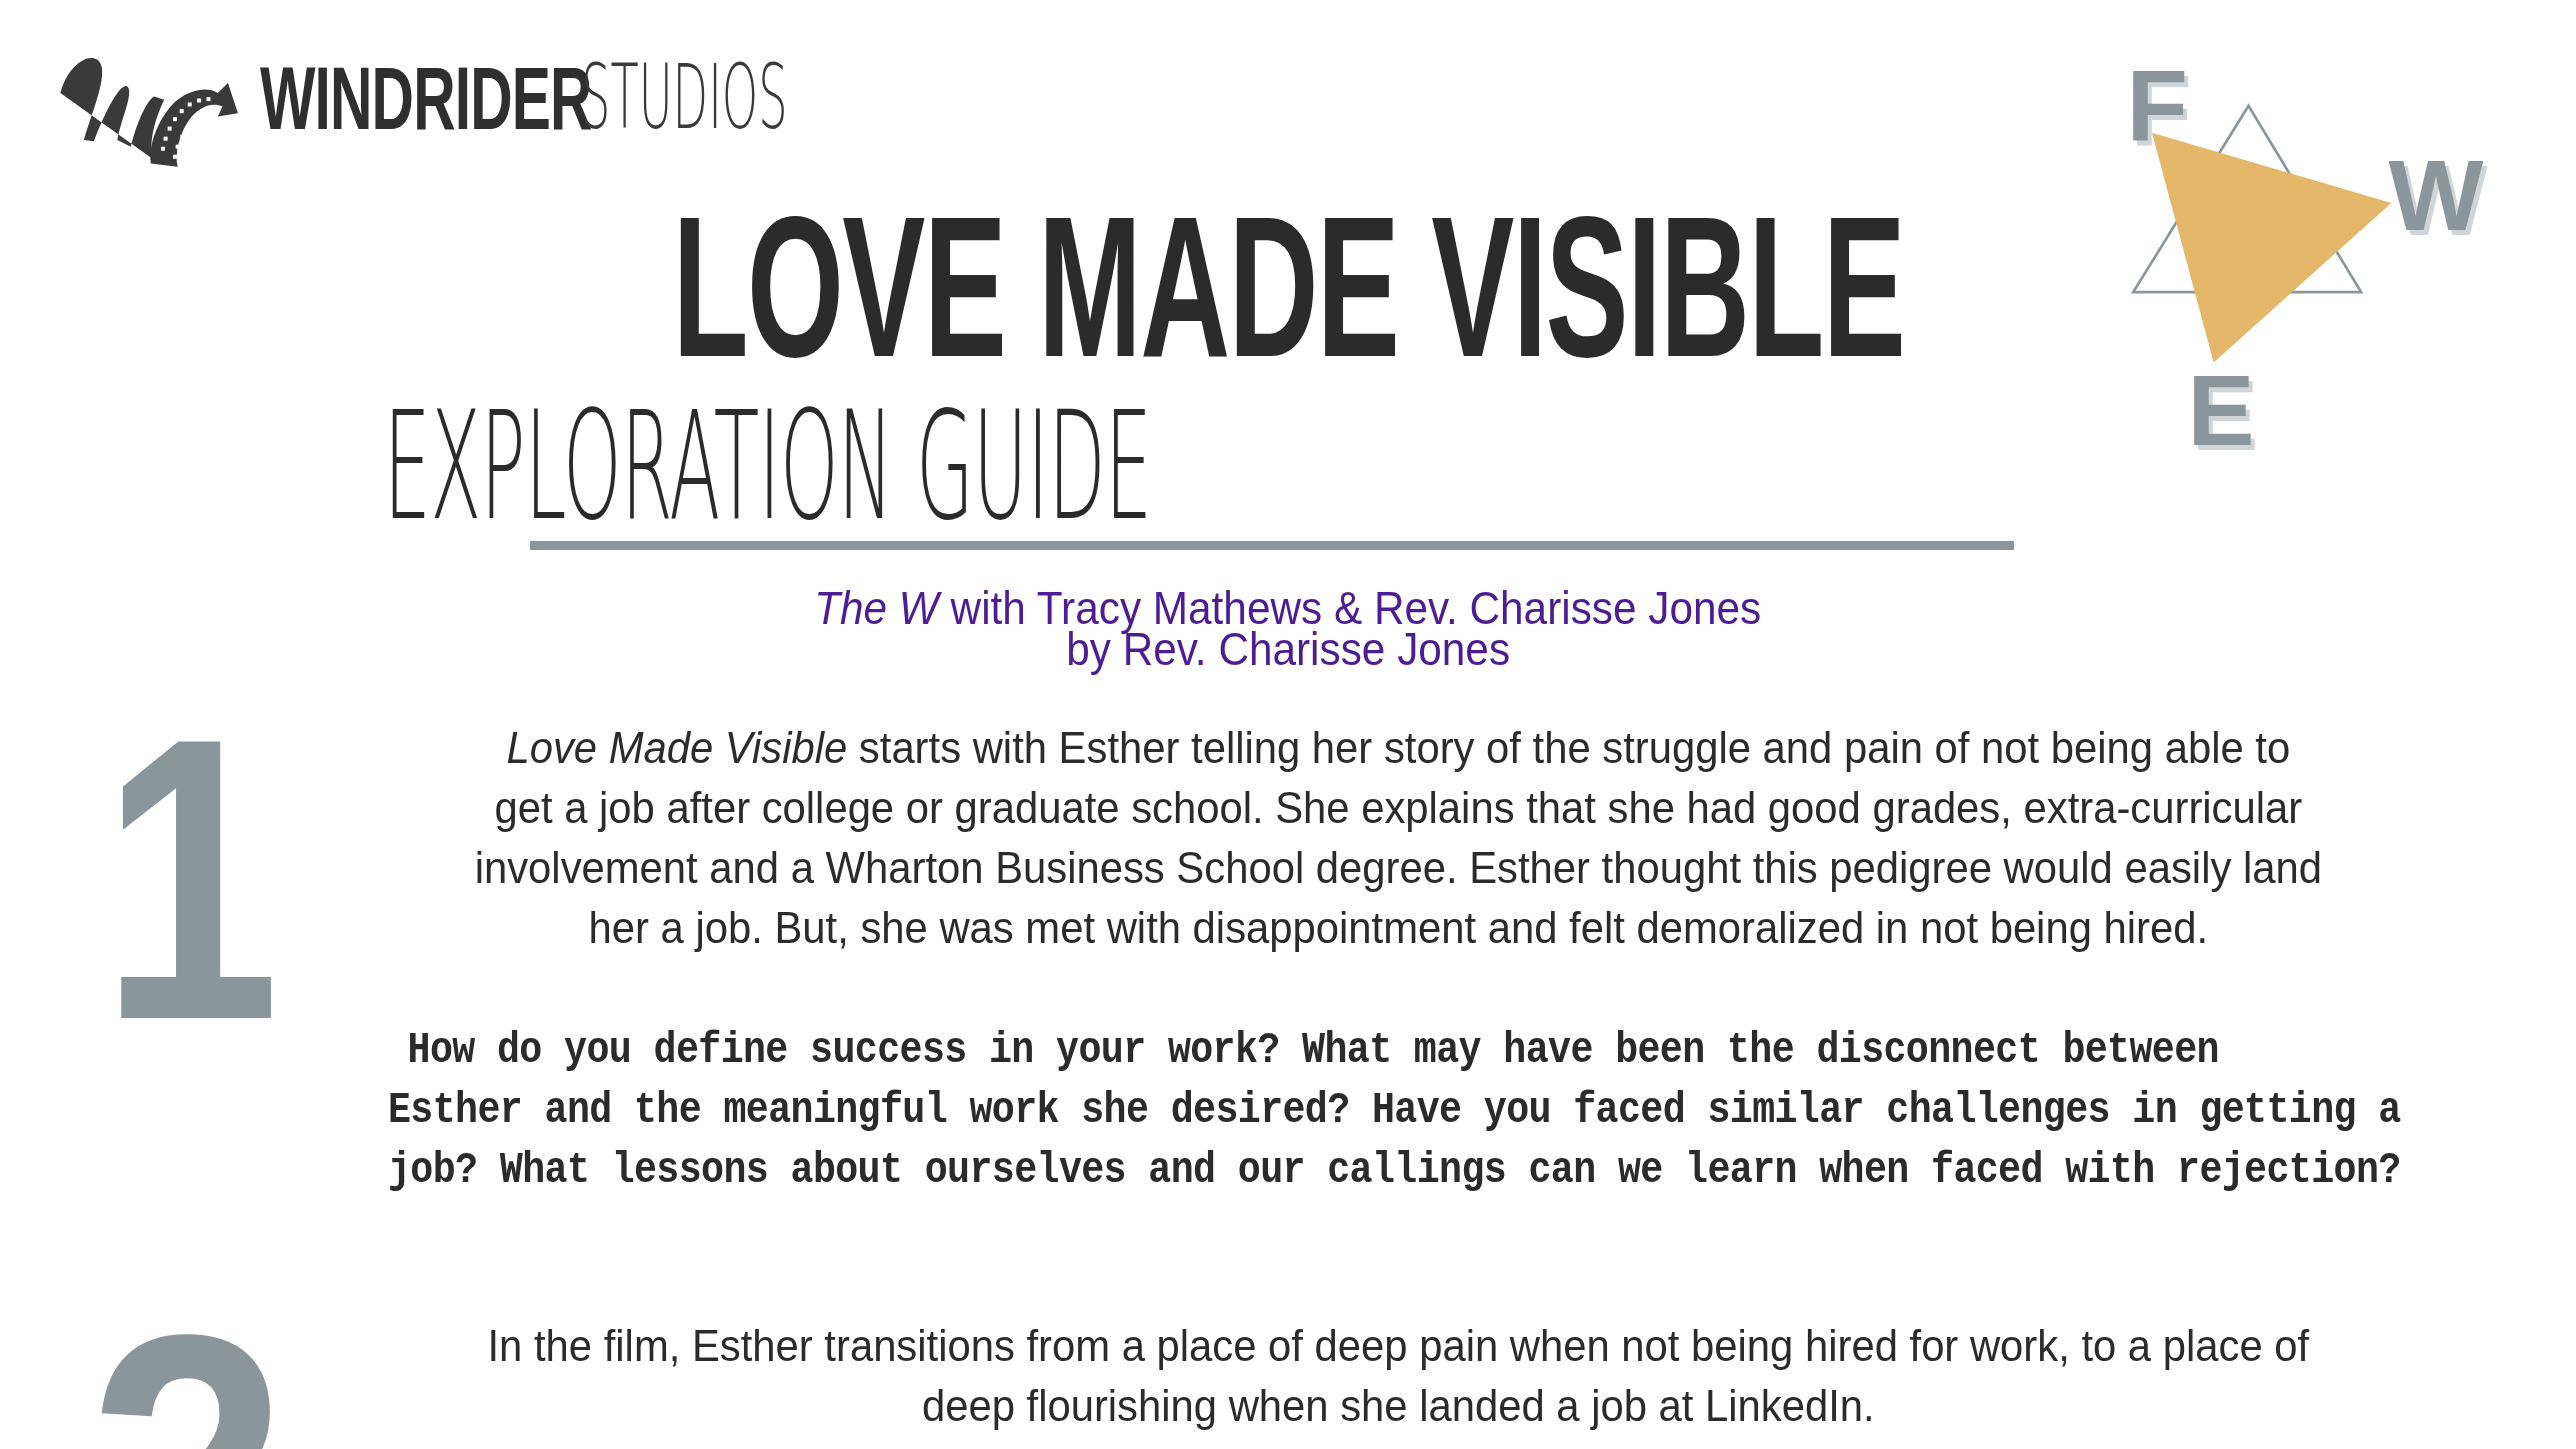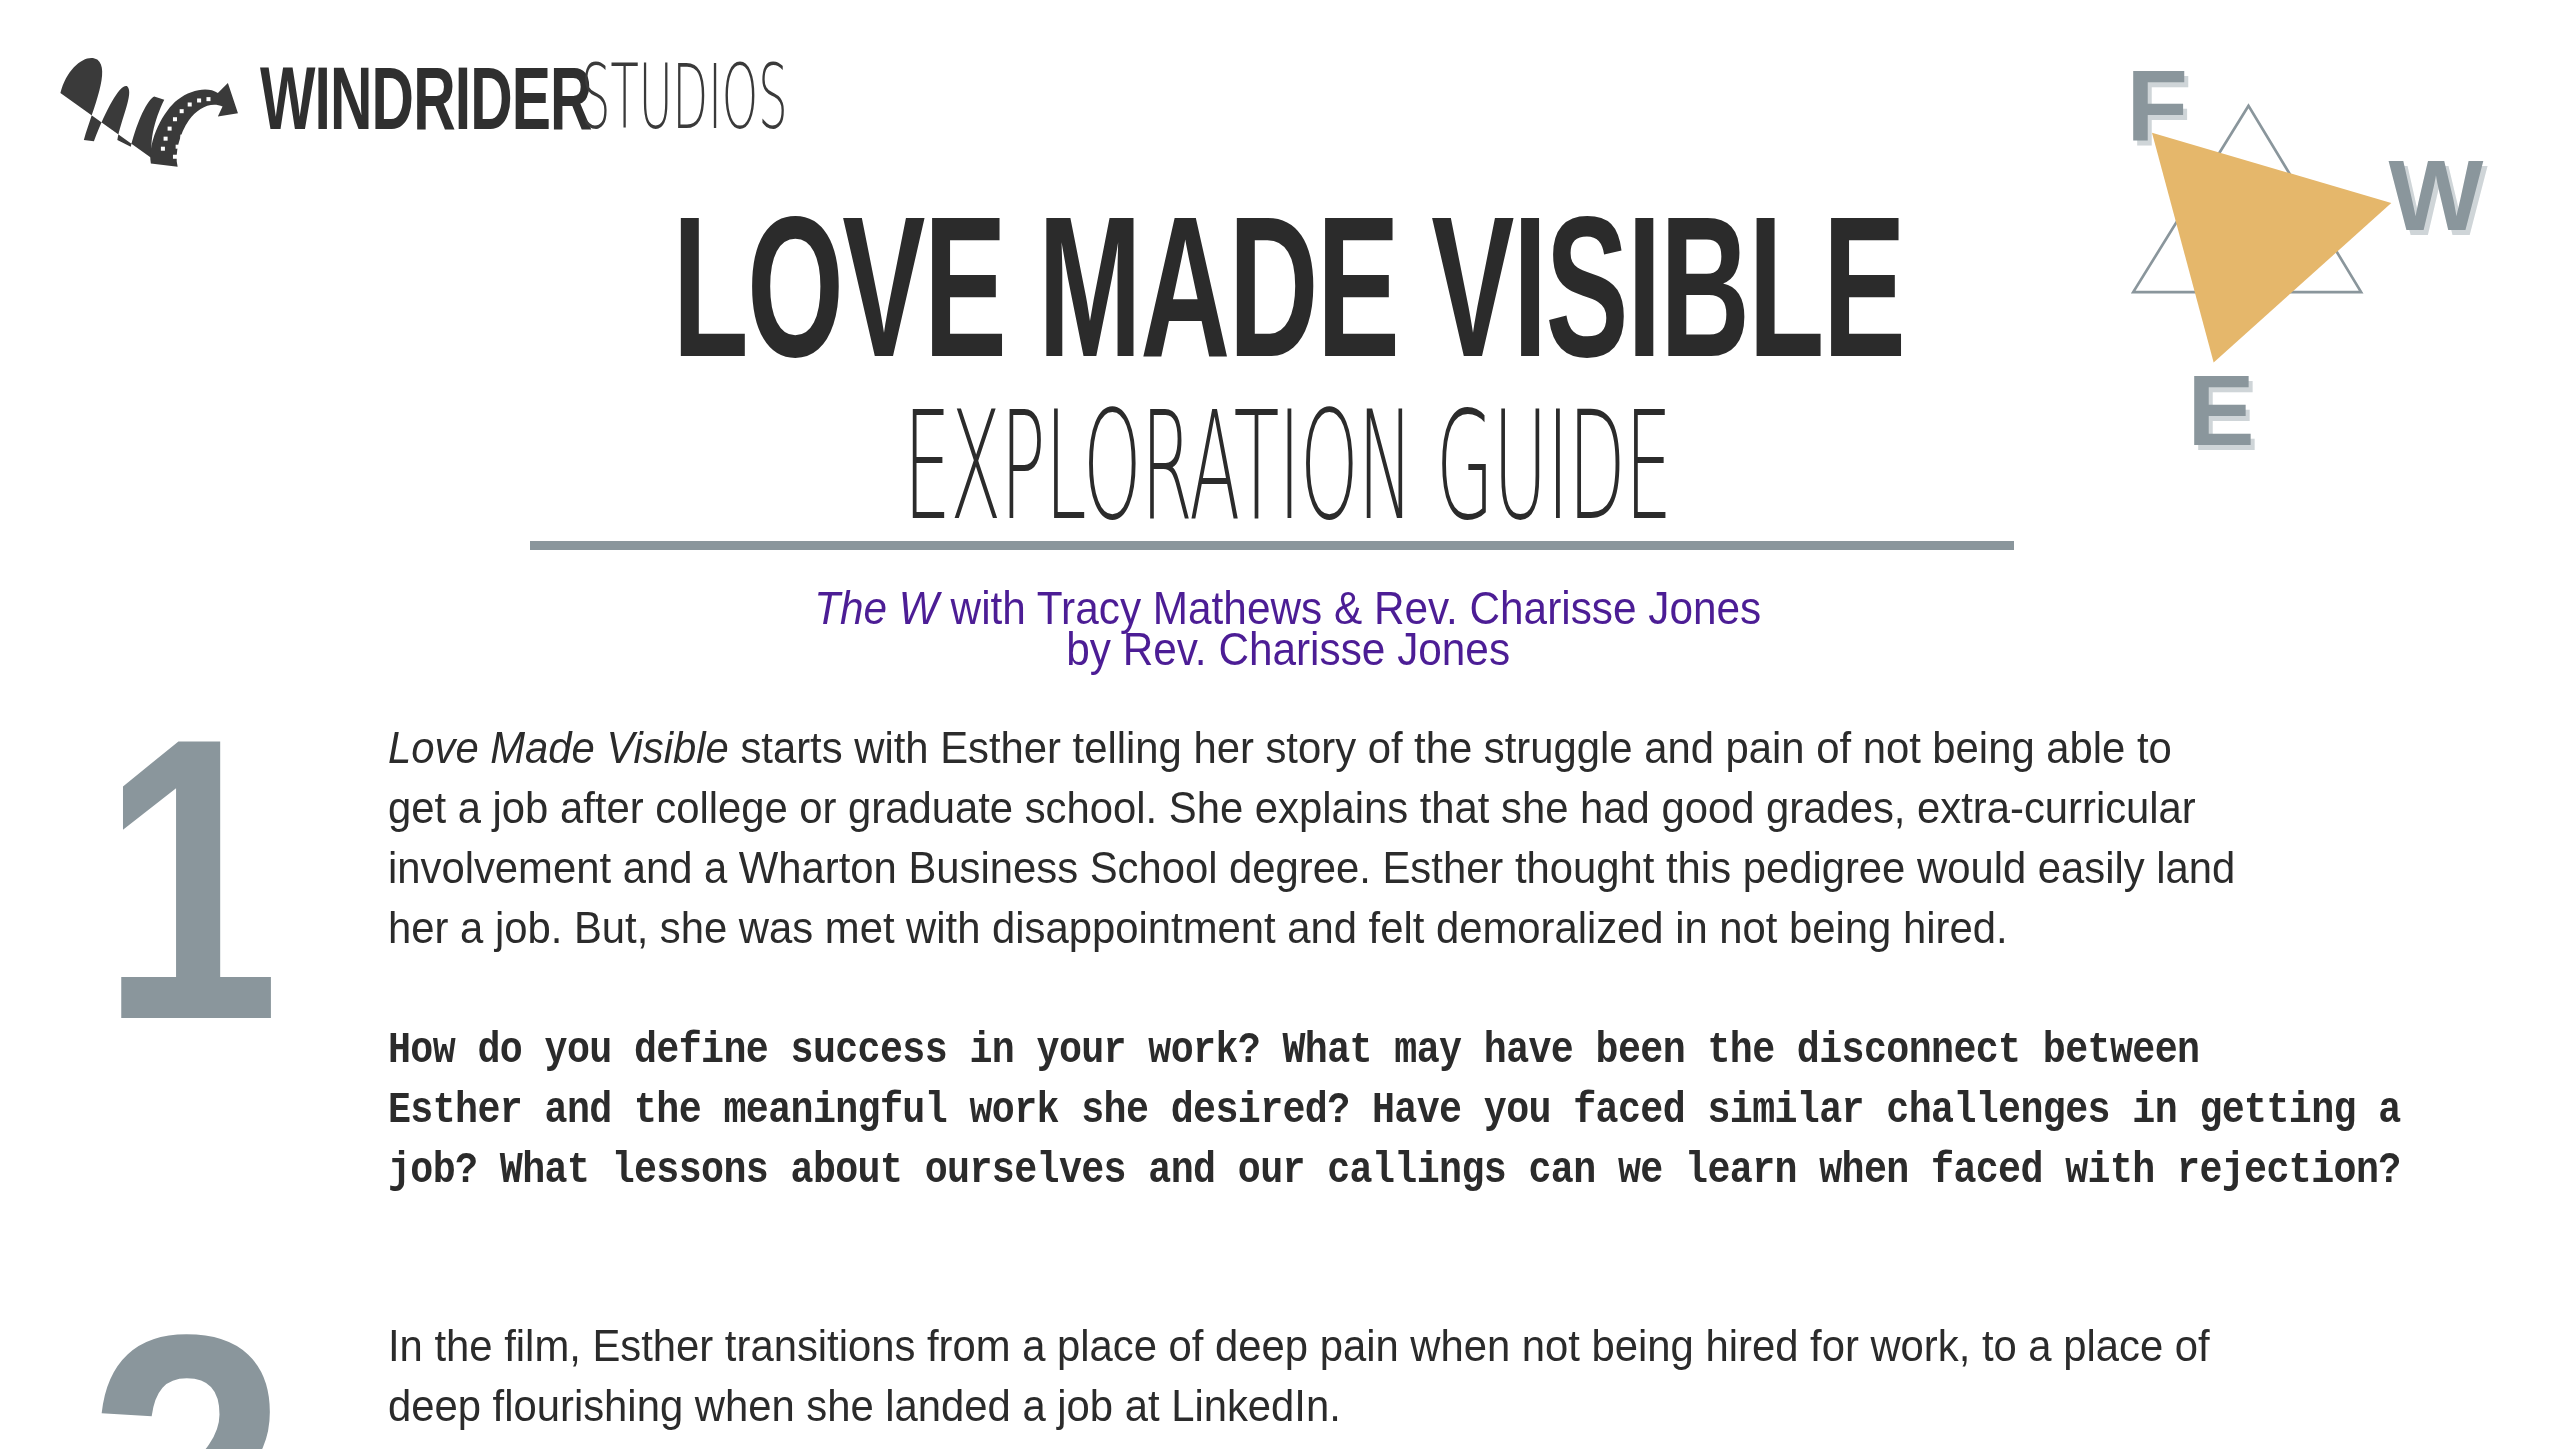--- a/index.html
+++ b/index.html
@@ -5,29 +5,29 @@
   html, body { margin:0; padding:0; background:#ffffff; }
   body { width:2576px; height:1449px; position:relative; overflow:hidden; font-family:"Liberation Sans", sans-serif; color:#2b2b2b; }
   .abs { position:absolute; }
   .logo-mark { left:47px; top:46px; width:201px; height:121px; }
   .logo-text { left:260px; top:55px; height:87px; display:flex; align-items:center; white-space:nowrap; }
   .logo-bold { font-family:"Liberation Sans", sans-serif; font-weight:bold; font-size:89px; letter-spacing:-1.3px; color:#2f2f2f; transform:scaleX(0.66); transform-origin:left bottom; display:inline-block; line-height:1; }
   .logo-light { font-family:"DejaVu Sans", sans-serif; font-weight:200; font-size:89px; color:#3a3a3a; transform:scaleX(0.52); transform-origin:left bottom; display:inline-block; line-height:1; position:absolute; left:321px; bottom:0; }
   .fwe { left:2093px; top:54px; width:429px; height:416px; }
   .title { left:0; width:2576px; top:186px; text-align:center; }
   .title span { display:inline-block; font-family:"Liberation Sans", sans-serif; font-weight:bold; font-size:201px; line-height:1; color:#2b2b2b; transform:scaleX(0.62); transform-origin:center; letter-spacing:-2.7px; }
-  .subtitle-guide { left:0; width:2576px; top:392px; text-align:center; }
+  .subtitle-guide { left:0; width:2576px; top:392px; }
   .subtitle-guide span { display:inline-block; font-family:"DejaVu Sans", sans-serif; font-weight:200; font-size:149px; line-height:1; color:#2b2b2b; transform:scaleX(0.5); transform-origin:center; letter-spacing:-1.3px; }
   .rule { left:530px; top:541px; width:1484px; height:8.7px; }
   .byline { left:0; width:2576px; text-align:center; font-family:"Liberation Sans", sans-serif; font-size:46px; line-height:60px; color:#4c1d95; }
   .byline .inner { display:inline-block; transform:scaleX(0.92); transform-origin:center; }
   .num { font-family:"Liberation Sans", sans-serif; font-weight:bold; color:#8a969c; line-height:1; }
   .num1 { left:101px; top:678px; font-size:402px; transform:scaleX(0.8); transform-origin:left top; }
   .num2 { left:87px; top:1275px; font-size:402px; transform:scaleX(0.9); transform-origin:left top; }
-  .para { left:388px; width:2127px; font-family:"Liberation Sans", sans-serif; font-size:44px; line-height:60px; color:#2b2b2b; }
+  .para { left:388px; width:2127px; font-family:"Liberation Sans", sans-serif; font-size:44px; line-height:60px; color:#2b2b2b;text-align:center; }
   .para .line { display:block; white-space:nowrap; transform:scaleX(0.95); transform-origin:left center; }
   .para.bold { font-weight:bold; letter-spacing:-0.7px;font-family:Liberation Mono, monospace; }
   .para.bold .line { transform:scaleX(0.87); }
   em { font-style:italic; }
 </style>
 </head>
 <body>
 
 <div class="abs logo-mark">
   <svg width="201" height="121" viewBox="0 0 300 180">

